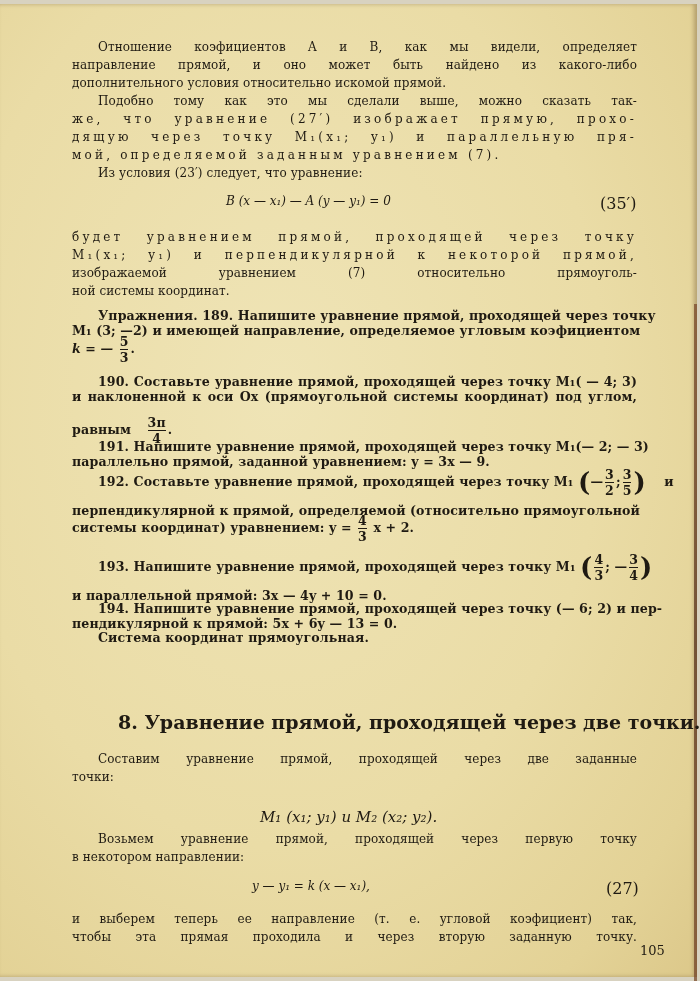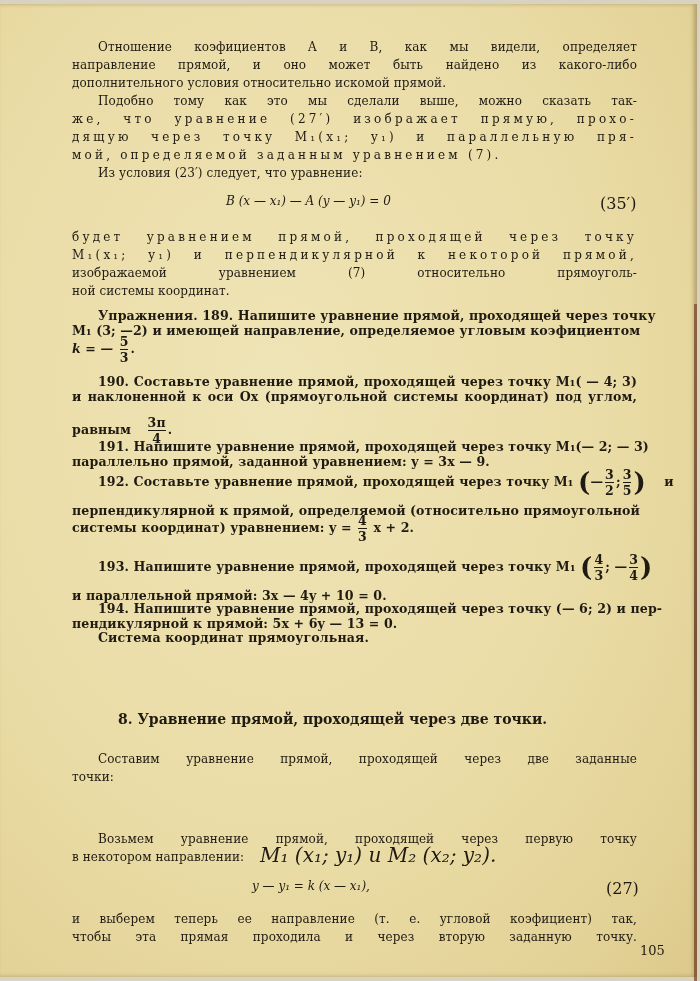--- a/index.html
+++ b/index.html
@@ -23,21 +23,21 @@
   .ind { left:98px; }
   .j { text-align:justify; text-align-last:justify; }
   .sp { letter-spacing:3.2px; }
   .small { font-size:12.6px; line-height:15px;font-weight:bold; }
   .eq { position:absolute; font-size:12px; font-style:italic; white-space:nowrap; }
   .eqnum { position:absolute; font-size:16px; white-space:nowrap; }
   .frac { display:inline-block; vertical-align:middle; text-align:center; font-style:normal; line-height:13px; font-size:12.5px; margin:0 2px; }
   .frac span { display:block; }
   .frac .bar { border-top:1px solid #1f1a12; height:0; margin:1px 0; }
   .big-paren { font-size:26px; vertical-align:middle; font-style:normal; }
-  .heading { position:absolute; left:118px; top:707px; font-size:14px; font-weight:bold; white-space:nowrap; }
+  .heading { position:absolute; left:118px; top:707px; font-size:19px; font-weight:bold; white-space:nowrap; }
   .pagenum { position:absolute; left:640px; top:939px; font-size:13px; }
   i { font-style:italic; }
 </style>
 </head>
 <body>
 
 <div class="page">
   <div class="right-edge"></div>
 
   <div class="line ind j" style="top:34px;width:539px">Отношение коэфициентов A и B, как мы видели, определяет</div>
@@ -110,21 +110,21 @@
     <span>Напишите уравнение прямой, проходящей через точку (— 6; 2) и пер-</span>
   </div>
   <div class="line small" style="top:612px">пендикулярной к прямой: 5x + 6y — 13 = 0.</div>
   <div class="line ind small" style="top:626px">Система координат прямоугольная.</div>
 
   <div class="heading">8. Уравнение прямой, проходящей через две точки.</div>
 
   <div class="line ind j" style="top:746px;width:539px">Составим уравнение прямой, проходящей через две заданные</div>
   <div class="line" style="top:764px">точки:</div>
 
-  <div class="eq" style="left:260px;top:839px;font-size:20px">M₁ (x₁; y₁) и M₂ (x₂; y₂).</div>
+  <div class="eq" style="left:260px;top:804px;font-size:15px">M₁ (x₁; y₁) и M₂ (x₂; y₂).</div>
 
   <div class="line ind j" style="top:826px;width:539px">Возьмем уравнение прямой, проходящей через первую точку</div>
   <div class="line" style="top:844px">в некотором направлении:</div>
 
   <div class="eq" style="left:252px;top:875px">y — y₁ = k (x — x₁),</div>
   <div class="eqnum" style="left:606px;top:875px">(27)</div>
 
   <div class="line j" style="top:906px">и выберем теперь ее направление (т. е. угловой коэфициент) так,</div>
   <div class="line j" style="top:924px">чтобы эта прямая проходила и через вторую заданную точку.</div>
 

